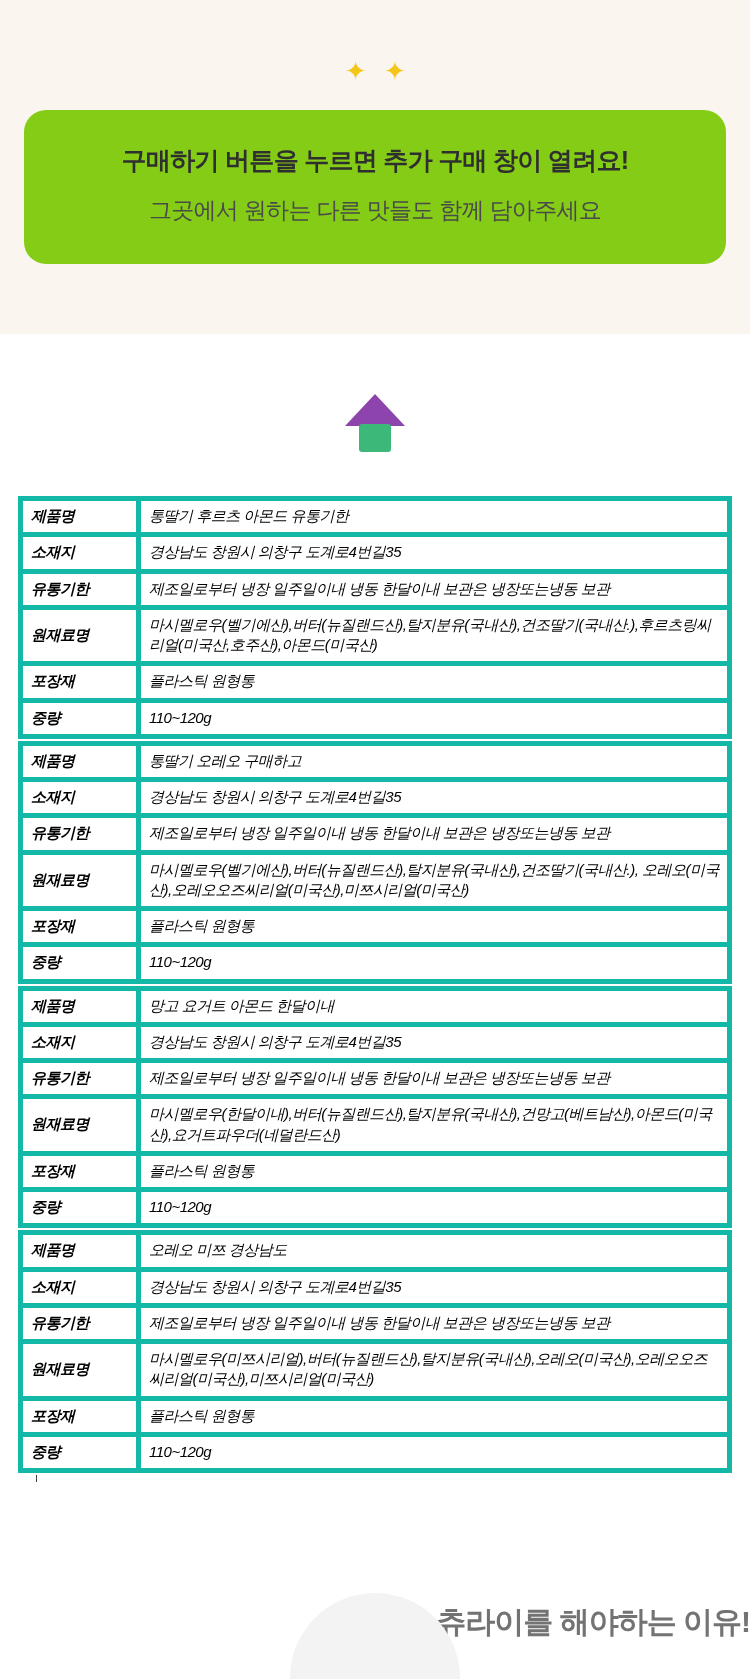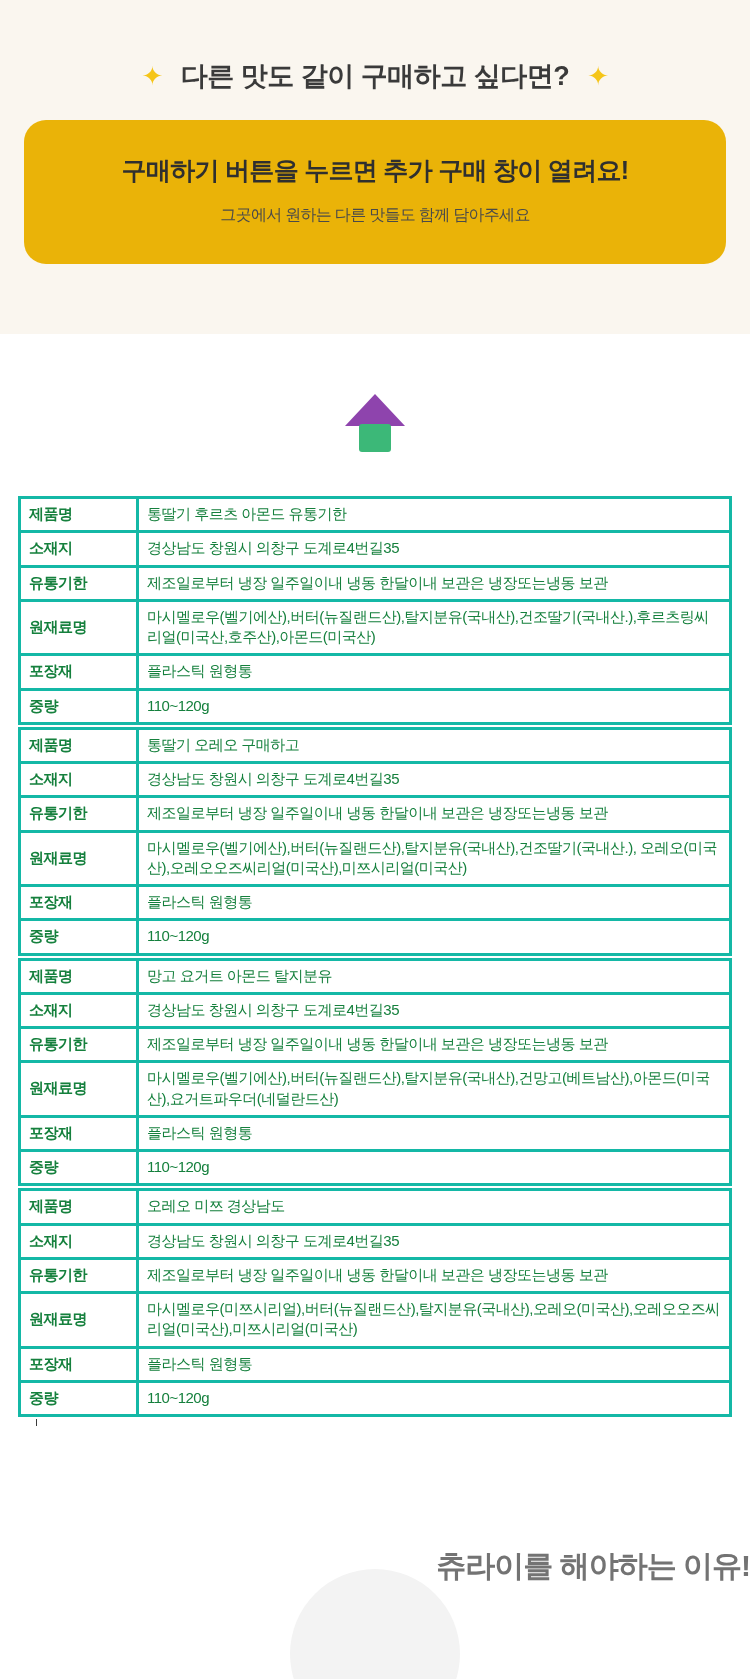--- a/index.html
+++ b/index.html
@@ -33,34 +33,34 @@
     color: #3a3a3a;
     letter-spacing: -0.5px;
     padding: 18px 0 26px 0;
   }
   .sparkle {
     color: #f5c518;
     font-size: 26px;
     line-height: 1;
   }
   .promo-card {
-    background: #eab308;
+    background: #84cc16;
     border-radius: 22px;
     padding: 34px 20px 38px 20px;
     text-align: center;
   }
   .promo-card .line1 {
     font-size: 25px;
     font-weight: bold;
     color: #2f2f2f;
     letter-spacing: -0.7px;
     margin-bottom: 18px;
   }
   .promo-card .line2 {
-    font-size: 16px;
+    font-size: 23px;
     color: #4a4a4a;
     letter-spacing: -0.7px;
   }
 
   
   .icon-wrap {
     display: flex;
     justify-content: center;
     align-items: center;
     padding: 60px 0 44px 0;
@@ -94,27 +94,28 @@
   .tables {
     padding: 0 18px 0 18px;
   }
   table.spec {
     width: 100%;
     border-collapse: collapse;
     table-layout: fixed;
     margin-bottom: 2px;
   }
   table.spec td {
-    border: 3px solid #14b8a6;
+    border: 5px solid #14b8a6;
     font-size: 15px;
-    color: #15803d;
+    color: #000000;
     padding: 5px 8px 6px 8px;
     line-height: 1.35;
     letter-spacing: -0.5px;
     vertical-align: middle;
+    font-style: italic;
   }
   table.spec td.label {
     width: 118px;
     font-weight: bold;
     padding-left: 8px;
   }
   table.spec td.value {
     font-weight: normal;
   }
   .tick {
@@ -145,21 +146,20 @@
   }
 </style>
 </head>
 <body>
 
 <div class="page">
 
   <section class="promo">
     <div class="promo-heading">
       <span class="sparkle">✦</span>
-      <span>다른 맛도 같이 구매하고 싶다면?</span>
       <span class="sparkle">✦</span>
     </div>
     <div class="promo-card">
       <div class="line1">구매하기 버튼을 누르면 추가 구매 창이 열려요!</div>
       <div class="line2">그곳에서 원하는 다른 맛들도 함께 담아주세요</div>
     </div>
   </section>
 
   <div class="icon-wrap">
     <div class="house-icon">
@@ -225,33 +225,33 @@
             <td class="label">중량</td>
             <td class="value">110~120g</td>
           </tr>
       </tbody>
     </table>
 
     <table class="spec">
       <tbody>
         <tr>
             <td class="label">제품명</td>
-            <td class="value">망고 요거트 아몬드 탈지분유</td>
-          </tr>
-        <tr>
-            <td class="label">소재지</td>
-            <td class="value">경상남도 창원시 의창구 도계로4번길35</td>
-          </tr>
-        <tr>
-            <td class="label">유통기한</td>
-            <td class="value">제조일로부터 냉장 일주일이내 냉동 한달이내 보관은 냉장또는냉동 보관</td>
-          </tr>
-        <tr>
-            <td class="label">원재료명</td>
-            <td class="value">마시멜로우(벨기에산),버터(뉴질랜드산),탈지분유(국내산),건망고(베트남산),아몬드(미국산),요거트파우더(네덜란드산)</td>
+            <td class="value">망고 요거트 아몬드 한달이내</td>
+          </tr>
+        <tr>
+            <td class="label">소재지</td>
+            <td class="value">경상남도 창원시 의창구 도계로4번길35</td>
+          </tr>
+        <tr>
+            <td class="label">유통기한</td>
+            <td class="value">제조일로부터 냉장 일주일이내 냉동 한달이내 보관은 냉장또는냉동 보관</td>
+          </tr>
+        <tr>
+            <td class="label">원재료명</td>
+            <td class="value">마시멜로우(한달이내),버터(뉴질랜드산),탈지분유(국내산),건망고(베트남산),아몬드(미국산),요거트파우더(네덜란드산)</td>
           </tr>
         <tr>
             <td class="label">포장재</td>
             <td class="value">플라스틱 원형통</td>
           </tr>
         <tr>
             <td class="label">중량</td>
             <td class="value">110~120g</td>
           </tr>
       </tbody>

